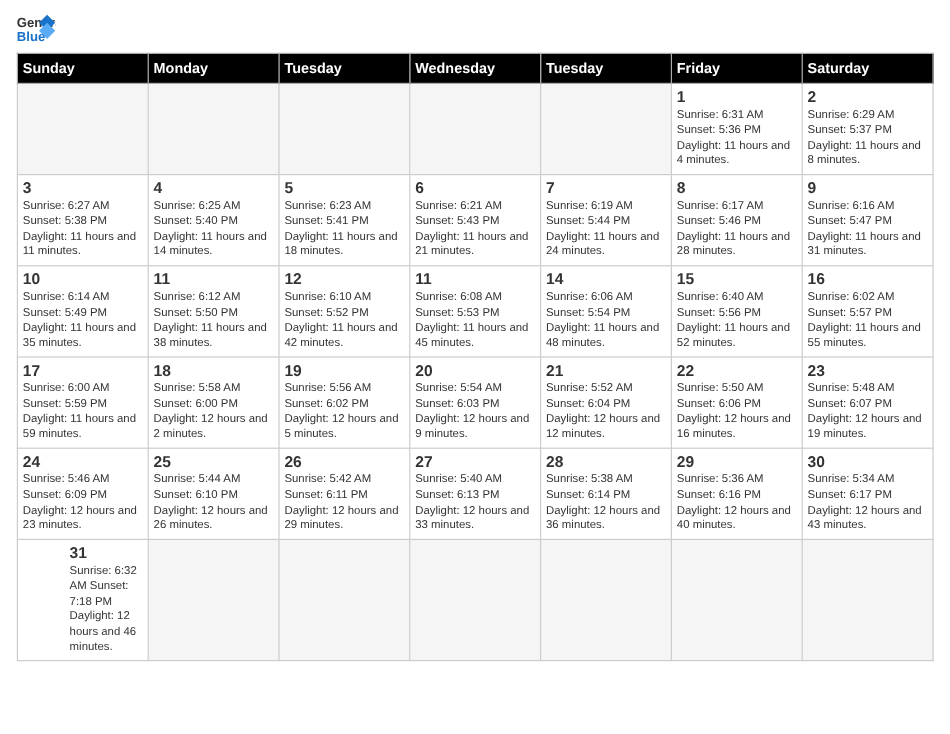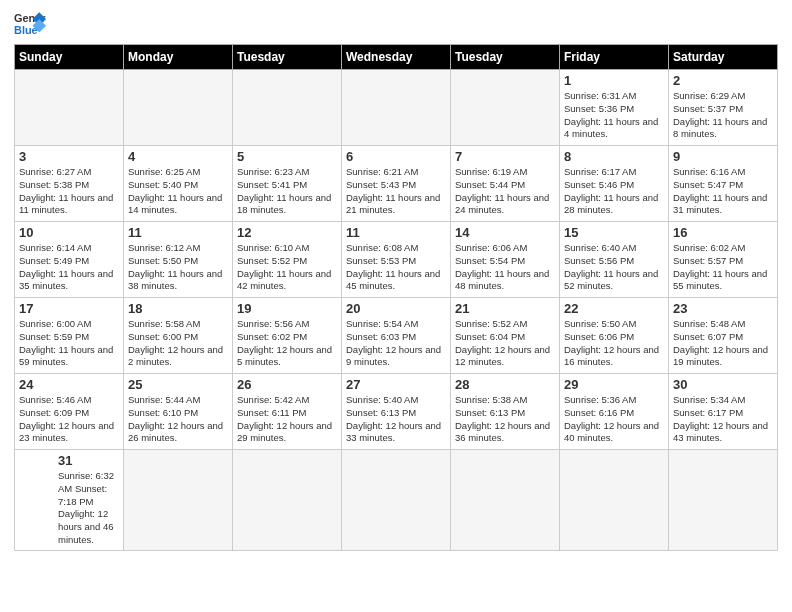--- a/index.html
+++ b/index.html
@@ -318,21 +318,21 @@
           <td>
             <span class="day-number">27</span>
             <div class="day-info">Sunrise: 5:40 AM
 Sunset: 6:13 PM
 Daylight: 12 hours
 and 33 minutes.</div>
           </td>
           <td>
             <span class="day-number">28</span>
             <div class="day-info">Sunrise: 5:38 AM
-Sunset: 6:13 PM
+Sunset: 6:14 PM
 Daylight: 12 hours
 and 36 minutes.</div>
           </td>
           <td>
             <span class="day-number">29</span>
             <div class="day-info">Sunrise: 5:36 AM
 Sunset: 6:16 PM
 Daylight: 12 hours
 and 40 minutes.</div>
           </td>

